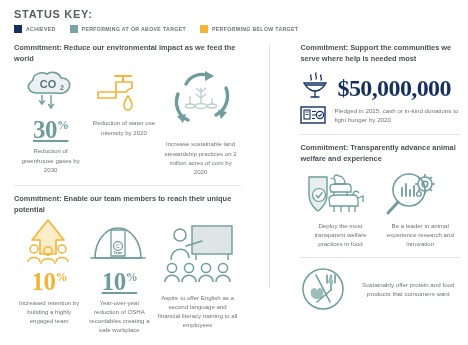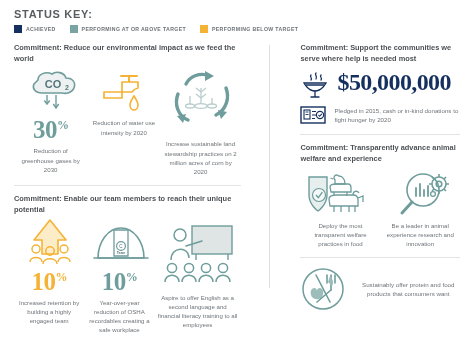--- a/index.html
+++ b/index.html
@@ -35,36 +35,36 @@
 
   .commit-head{
     font-size:7.4px;font-weight:bold;color:#4d5256;line-height:1.45;
     margin-bottom:6px;
   }
   .hr{height:1px;background:#e2e5e6;margin:9px 0 8px 0;}
 
   
   .stat-row{display:flex;align-items:flex-start;}
   .stat{flex:1;text-align:center;padding:0 3px;box-sizing:border-box;}
-  .icon-box{height:44px;display:flex;align-items:flex-end;justify-content:flex-end;}
+  .icon-box{height:44px;display:flex;align-items:flex-end;justify-content:flex-start;}
   .bignum{
     font-family:"Liberation Serif", serif;
     font-size:25px;font-weight:bold;line-height:1;
     margin-top:3px;letter-spacing:-.5px;
   }
   .bignum .pct{font-size:12px;vertical-align:super;font-weight:bold;}
-  .teal{color:#6e9d9c;}
+  .teal{color:#6e9d9c;text-decoration:underline;}
   .gold{color:#f5b335;}
   .caption{
     font-size:6.1px;line-height:1.5;color:#6f7478;margin-top:4px;
   }
   .caption-tall{margin-top:9px;}
 
   
-  .money-row{display:flex;align-items:flex-start;gap:7px;margin-top:4px;}
+  .money-row{display:flex;align-items:flex-end;gap:7px;margin-top:4px;}
   .money{
     font-family:"Liberation Serif", serif;
     font-size:24px;font-weight:bold;color:#15305e;letter-spacing:-.6px;line-height:1;
   }
   .pledge-row{display:flex;align-items:center;gap:8px;margin-top:5px;}
   .pledge-text{font-size:6.2px;line-height:1.55;color:#6f7478;}
 
   .two-icons{display:flex;margin-top:3px;}
   .two-icons .cell{flex:1;text-align:center;padding:0 3px;box-sizing:border-box;}
   .two-icons .icon-box{height:46px;align-items:center;}

